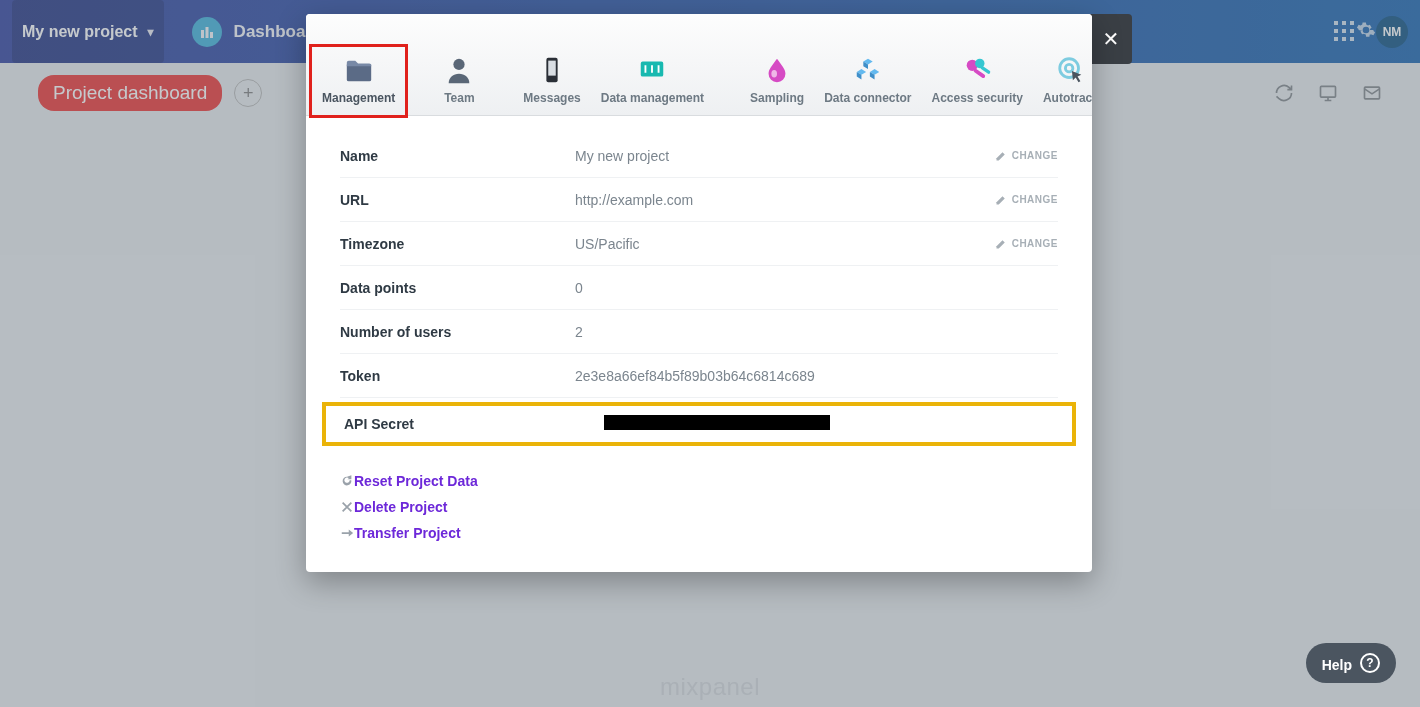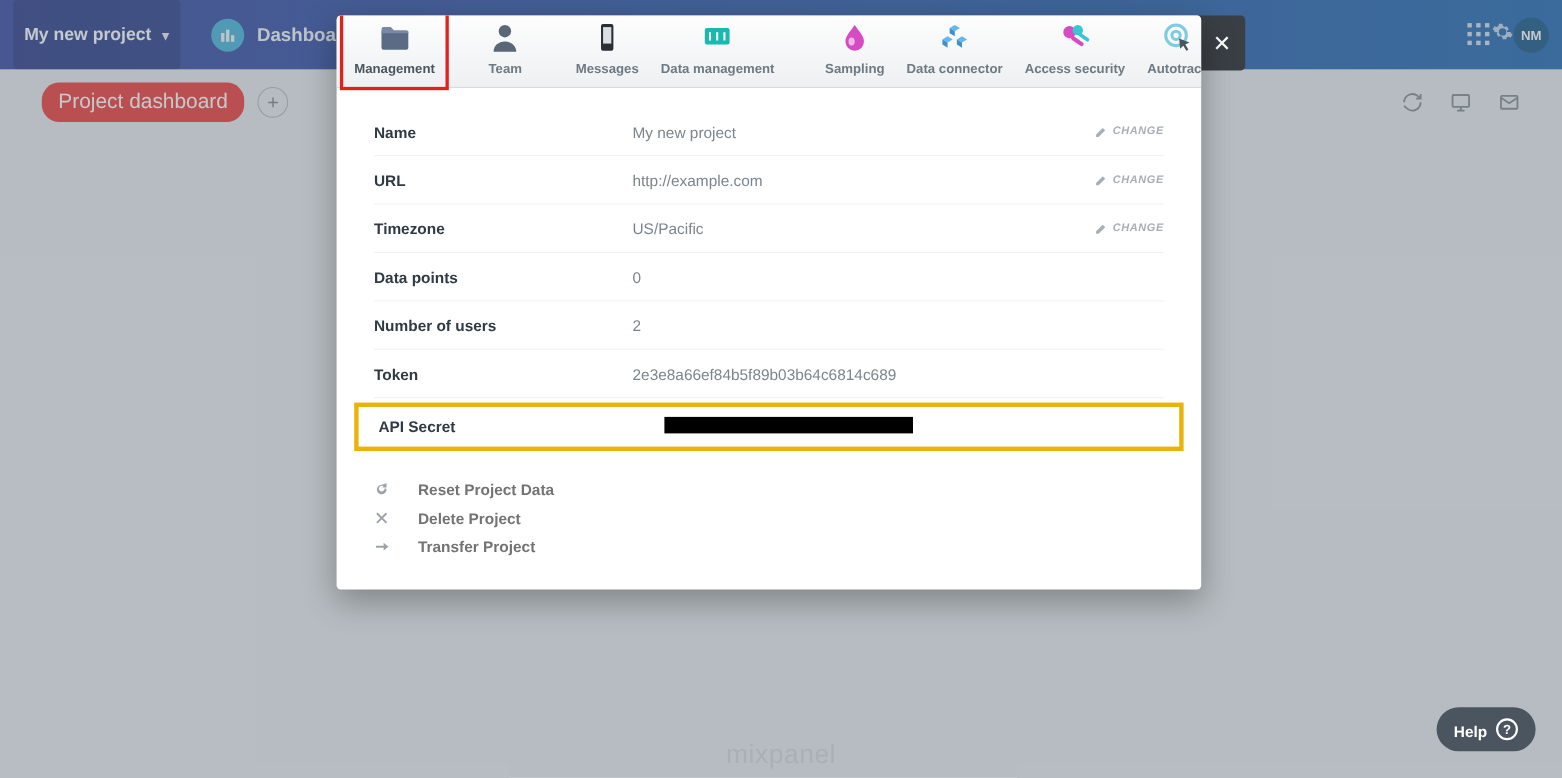--- a/index.html
+++ b/index.html
@@ -42,44 +42,44 @@
 
   
   .overlay { position: absolute; top: 0; left: 0; right: 0; bottom: 0; background: rgba(90,100,110,.35); }
 
   
   .modal-wrap { position: absolute; top: 14px; left: 306px; width: 826px; }
   .closebar { position: absolute; top: 14px; left: 1090px; width: 42px; height: 50px; background: #3a3f45; color: #fff; font-size: 20px; display: flex; align-items: center; justify-content: center; border-radius: 0 4px 4px 0; cursor: pointer; }
   .modal { width: 786px; background: #fff; border-radius: 4px; box-shadow: 0 10px 30px rgba(0,0,0,.3); overflow: hidden; }
 
   
-  .tabs { height: 66px; background: linear-gradient(#fdfdfd,#eef0f2); border-bottom: 1px solid #d9dcdf; display: flex; align-items: flex-end; padding: 0 6px; }
+  .tabs { height: 102px; background: linear-gradient(#fdfdfd,#eef0f2); border-bottom: 1px solid #d9dcdf; display: flex; align-items: flex-end; padding: 0 6px; }
   .tab { flex: 0 0 auto; display: flex; flex-direction: column; align-items: center; gap: 6px; font-size: 12px; font-weight: 700; color: #6d7983; padding: 8px 10px 10px; cursor: pointer; position: relative; }
   .tab.active { color: #4a5560; }
   .tab.active::before { content:""; position:absolute; inset:-3px; border:3px solid #e0211c; pointer-events:none; }
   .ticon { width: 36px; height: 30px; display: flex; align-items: center; justify-content: center; }
   .ticon svg { width: 30px; height: 30px; }
   .tgap-m { margin-left: 26px; }
 
   
   .mbody { padding: 18px 34px 26px; }
   .row { display: flex; align-items: center; min-height: 44px; border-bottom: 1px solid #eff1f3; font-size: 14px; }
   .row:last-child { border-bottom: none; }
   .rlab { width: 235px; color: #2f3a44; font-weight: 700; }
   .rval { flex: 1; color: #7b858e; }
-  .rchg { display: flex; align-items: center; gap: 5px; color: #a7afb6; font-size: 10px; font-weight: 700; letter-spacing: .5px; cursor: pointer; font-style: italic; }
+  .rchg { display: flex; align-items: center; gap: 5px; color: #a7afb6; font-size: 10px; font-weight: 700; letter-spacing: .5px; cursor: pointer; }
   .rchg svg { width: 12px; height: 12px; }
 
   .row.highlight { border: 4px solid #eab308; padding: 4px 0 4px 0; margin: 4px -18px 8px; }
   .row.highlight .rlab { padding-left: 18px; width: 278px; }
 
   .redact { display: inline-block; width: 226px; height: 15px; background: #000; }
 
   .opts { padding-top: 4px; }
-  .opt { display: flex; align-items: center; gap: 26px; color: #737373; font-size: 14px; font-weight: 600; padding: 5px 0; cursor: pointer; }
+  .opt { display: flex; align-items: center; gap: 0; color: #6d28d9; font-size: 14px; font-weight: 600; padding: 5px 0; cursor: pointer; }
   .opt svg { width: 14px; height: 14px; color: #9aa2aa; }
 
 </style>
 </head>
 <body>
 
 <div class="topbar">
   <div class="project-sel">
     <span>My new project</span>
     <span class="chev">▾</span>

